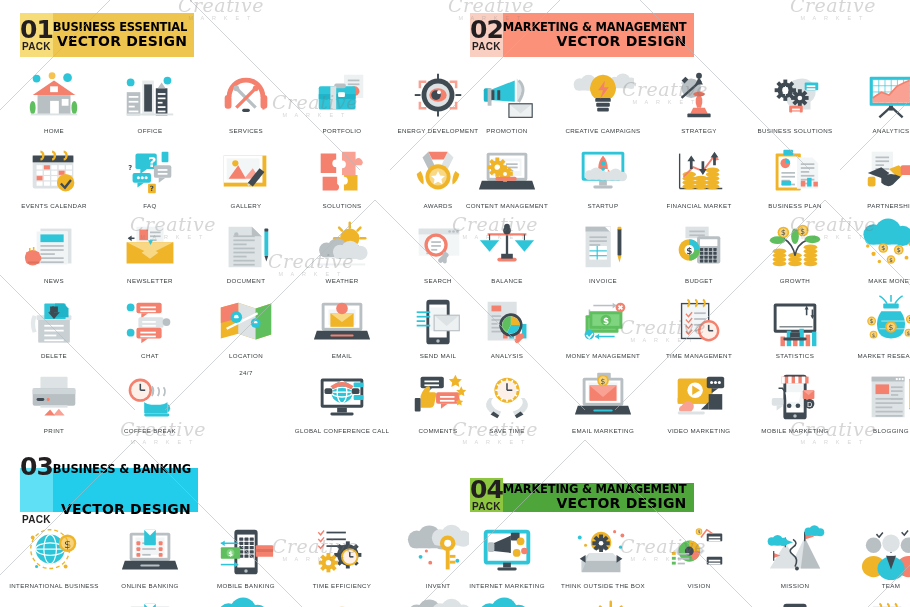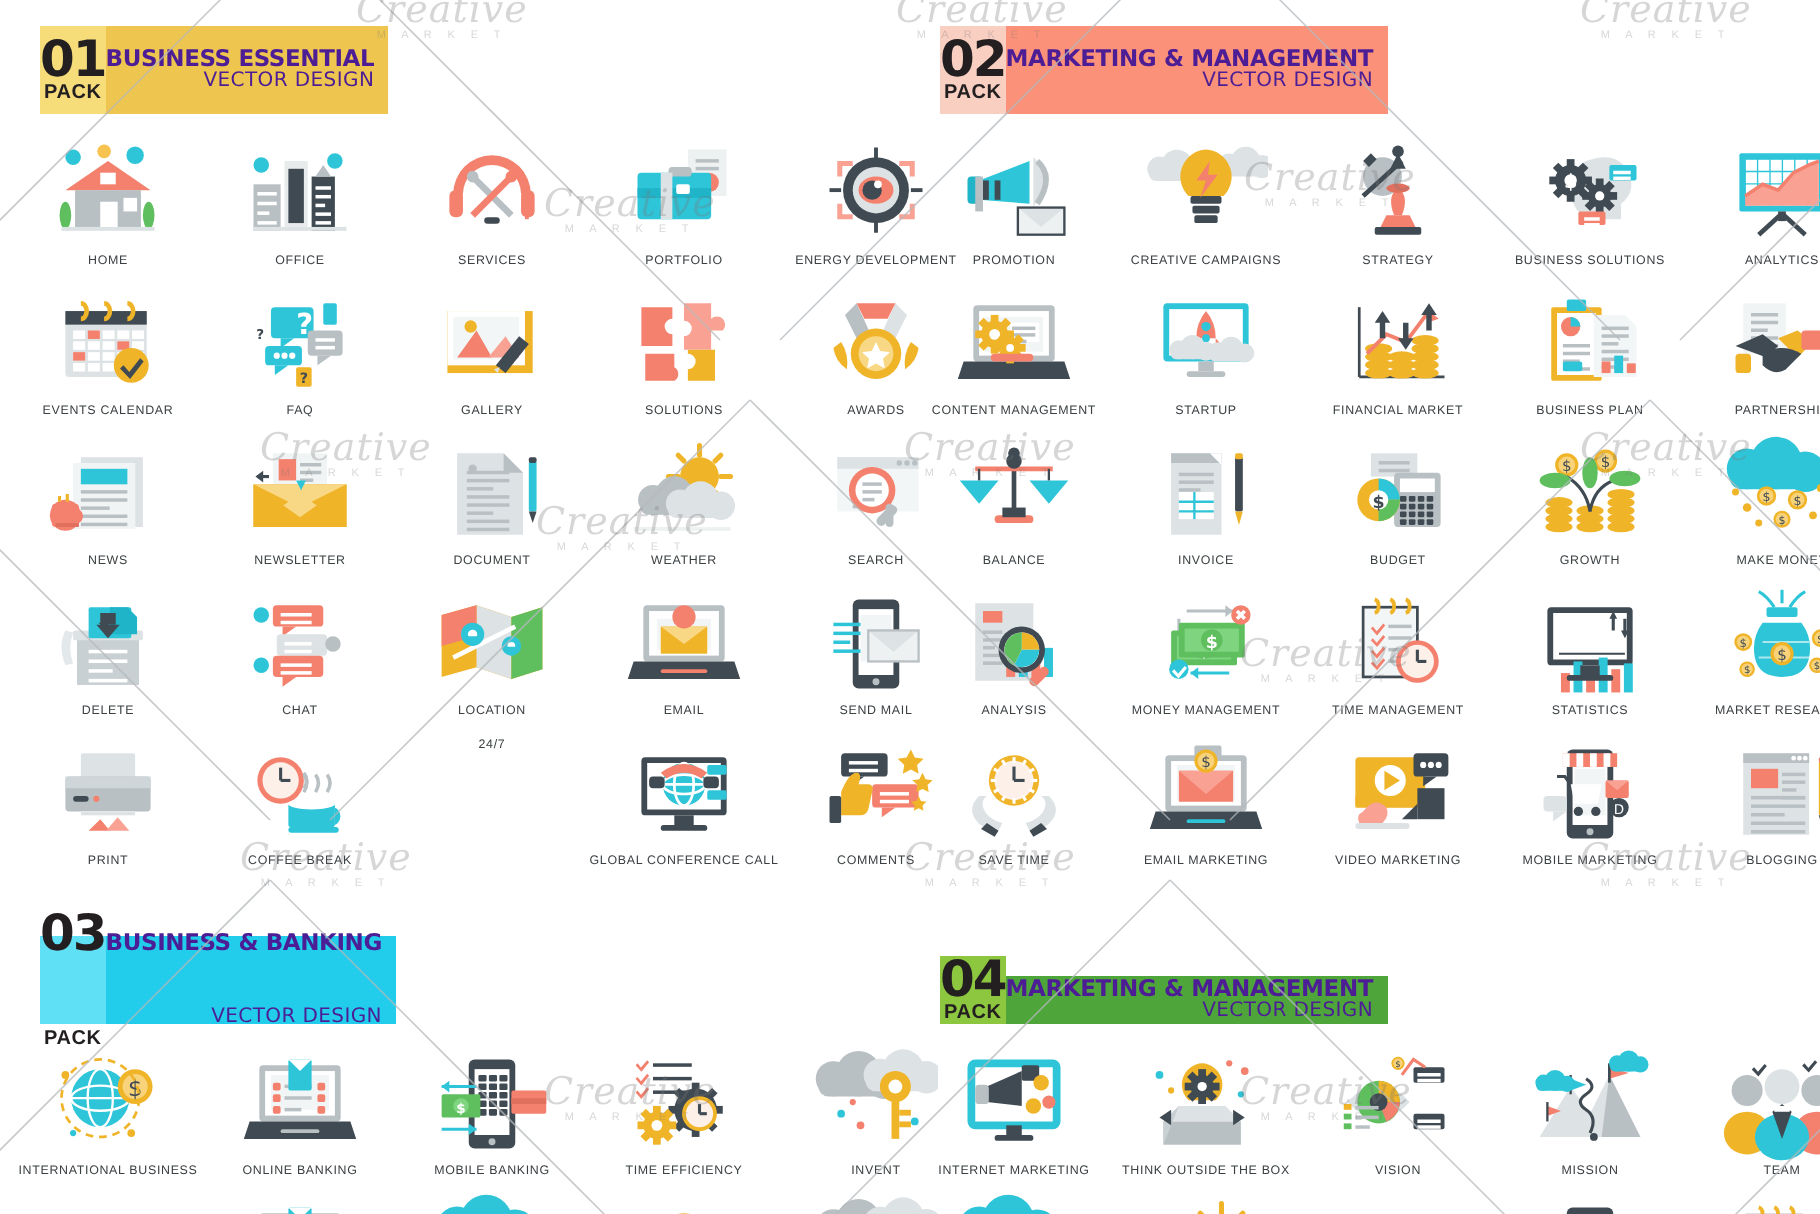--- a/index.html
+++ b/index.html
@@ -27,24 +27,24 @@
   .pack{position:absolute;display:flex;align-items:stretch;z-index:4;
         height:44px;width:173px;}
   .pack .num{
     width:47px;display:flex;flex-direction:column;align-items:center;justify-content:center;
     color:#231f20;
   }
   .pack .num .n{font-family:"DejaVu Sans",sans-serif;font-weight:bold;font-size:25px;line-height:.95;letter-spacing:-1px;}
   .pack .num .p{font-family:Liberation Sans, sans-serif;font-weight:bold;font-size:10px;line-height:1;letter-spacing:.3px;}
   .pack .ttl{
     flex:1;display:flex;flex-direction:column;align-items:flex-end;justify-content:center;
-    padding-right:7px;color:#4c1d95;text-align:right;
+    padding-right:7px;color:#000000;text-align:right;
   }
   .pack .ttl .t1{font-family:"DejaVu Sans",sans-serif;font-weight:bold;font-size:11.5px;line-height:1.05;letter-spacing:-.2px;white-space:nowrap;}
-  .pack .ttl .t2{font-family:"DejaVu Sans",sans-serif;font-weight:normal;font-size:10px;line-height:1.2;letter-spacing:.2px;white-space:nowrap;}
+  .pack .ttl .t2{font-family:"DejaVu Sans",sans-serif;font-weight:bold;font-size:14px;line-height:1.2;letter-spacing:.2px;white-space:nowrap;}
 
   
   .grid{position:absolute;display:grid;z-index:2;}
   .cell{position:relative;display:flex;flex-direction:column;align-items:center;justify-content:flex-start;}
   .art{width:62px;height:58px;position:relative;}
   .art svg{display:block;width:100%;height:100%;}
   .cap{
     margin-top:1px;font-size:6.2px;letter-spacing:.35px;color:#3b4043;
     text-align:center;line-height:1.28;text-transform:uppercase;
     font-family:"Liberation Sans",sans-serif;width:96px;

